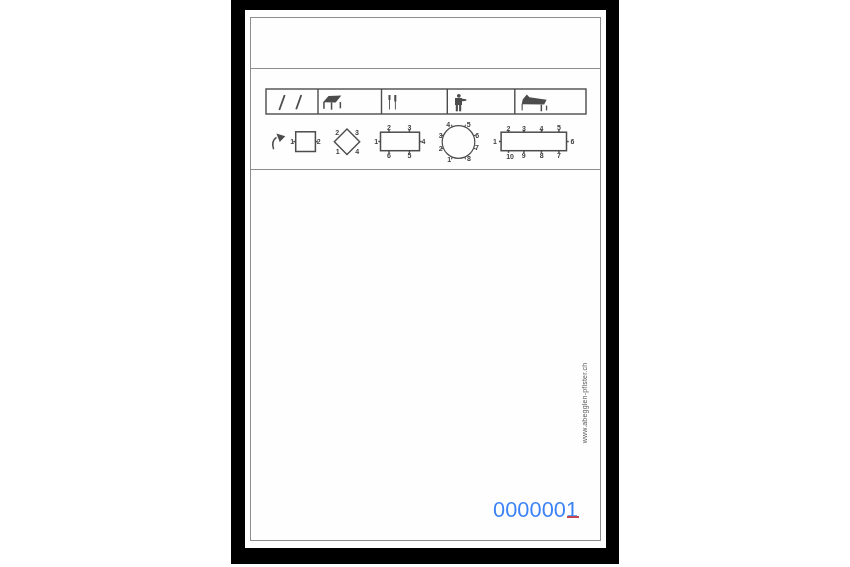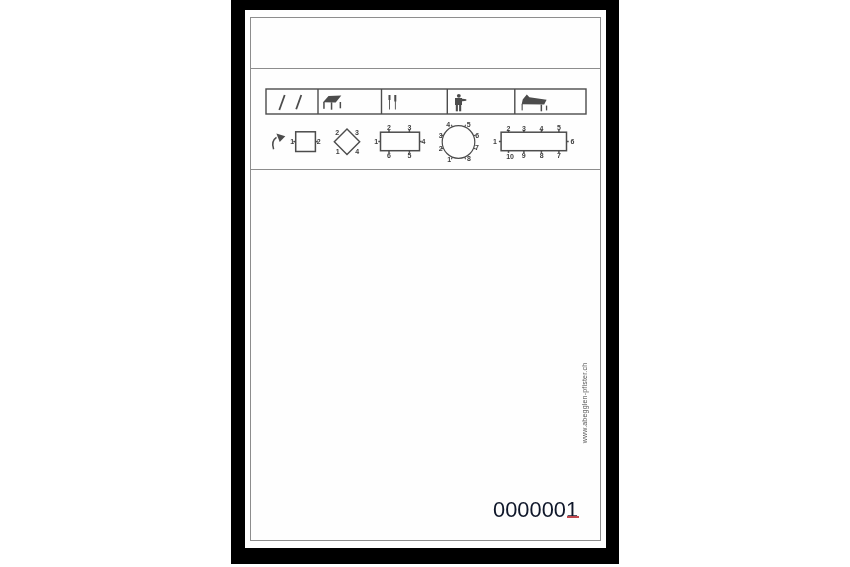--- a/index.html
+++ b/index.html
@@ -4,21 +4,21 @@
 <style>
   html,body{margin:0;padding:0;}
   body{width:850px;height:567px;background:#fff;position:relative;overflow:hidden;
        font-family:"Liberation Sans",sans-serif;}
   .frame{position:absolute;left:231px;top:0;width:388px;height:564px;background:#000;filter:blur(0.7px);}
   .card{position:absolute;left:245px;top:10px;width:361px;height:538px;background:#fefefe;filter:blur(0.5px);}
   .pborder{position:absolute;left:5px;top:7px;width:349px;height:522px;border:1px solid #8d8d8d;}
   .div1{position:absolute;left:5px;top:58px;width:351px;height:1px;background:#8d8d8d;}
   .div2{position:absolute;left:5px;top:159px;width:351px;height:1px;background:#8d8d8d;}
   .rednum{position:absolute;will-change:transform;left:247.5px;top:489.4px;width:92px;
-          font-family:"Liberation Sans",sans-serif;font-size:21.8px;color:#0f172a;
+          font-family:"Liberation Sans",sans-serif;font-size:21.8px;color:#3b82f6;
           letter-spacing:0.05px;line-height:1;}
   .url{position:absolute;will-change:transform;left:284.8px;top:389px;width:110px;height:8px;
        font-size:7px;color:#5a5a5a;transform:rotate(-90deg);transform-origin:center;
        text-align:center;letter-spacing:0.2px;}
 </style>
 </head>
 <body>
 <div class="frame"></div>
 <div class="card">
   <div class="pborder"></div>

